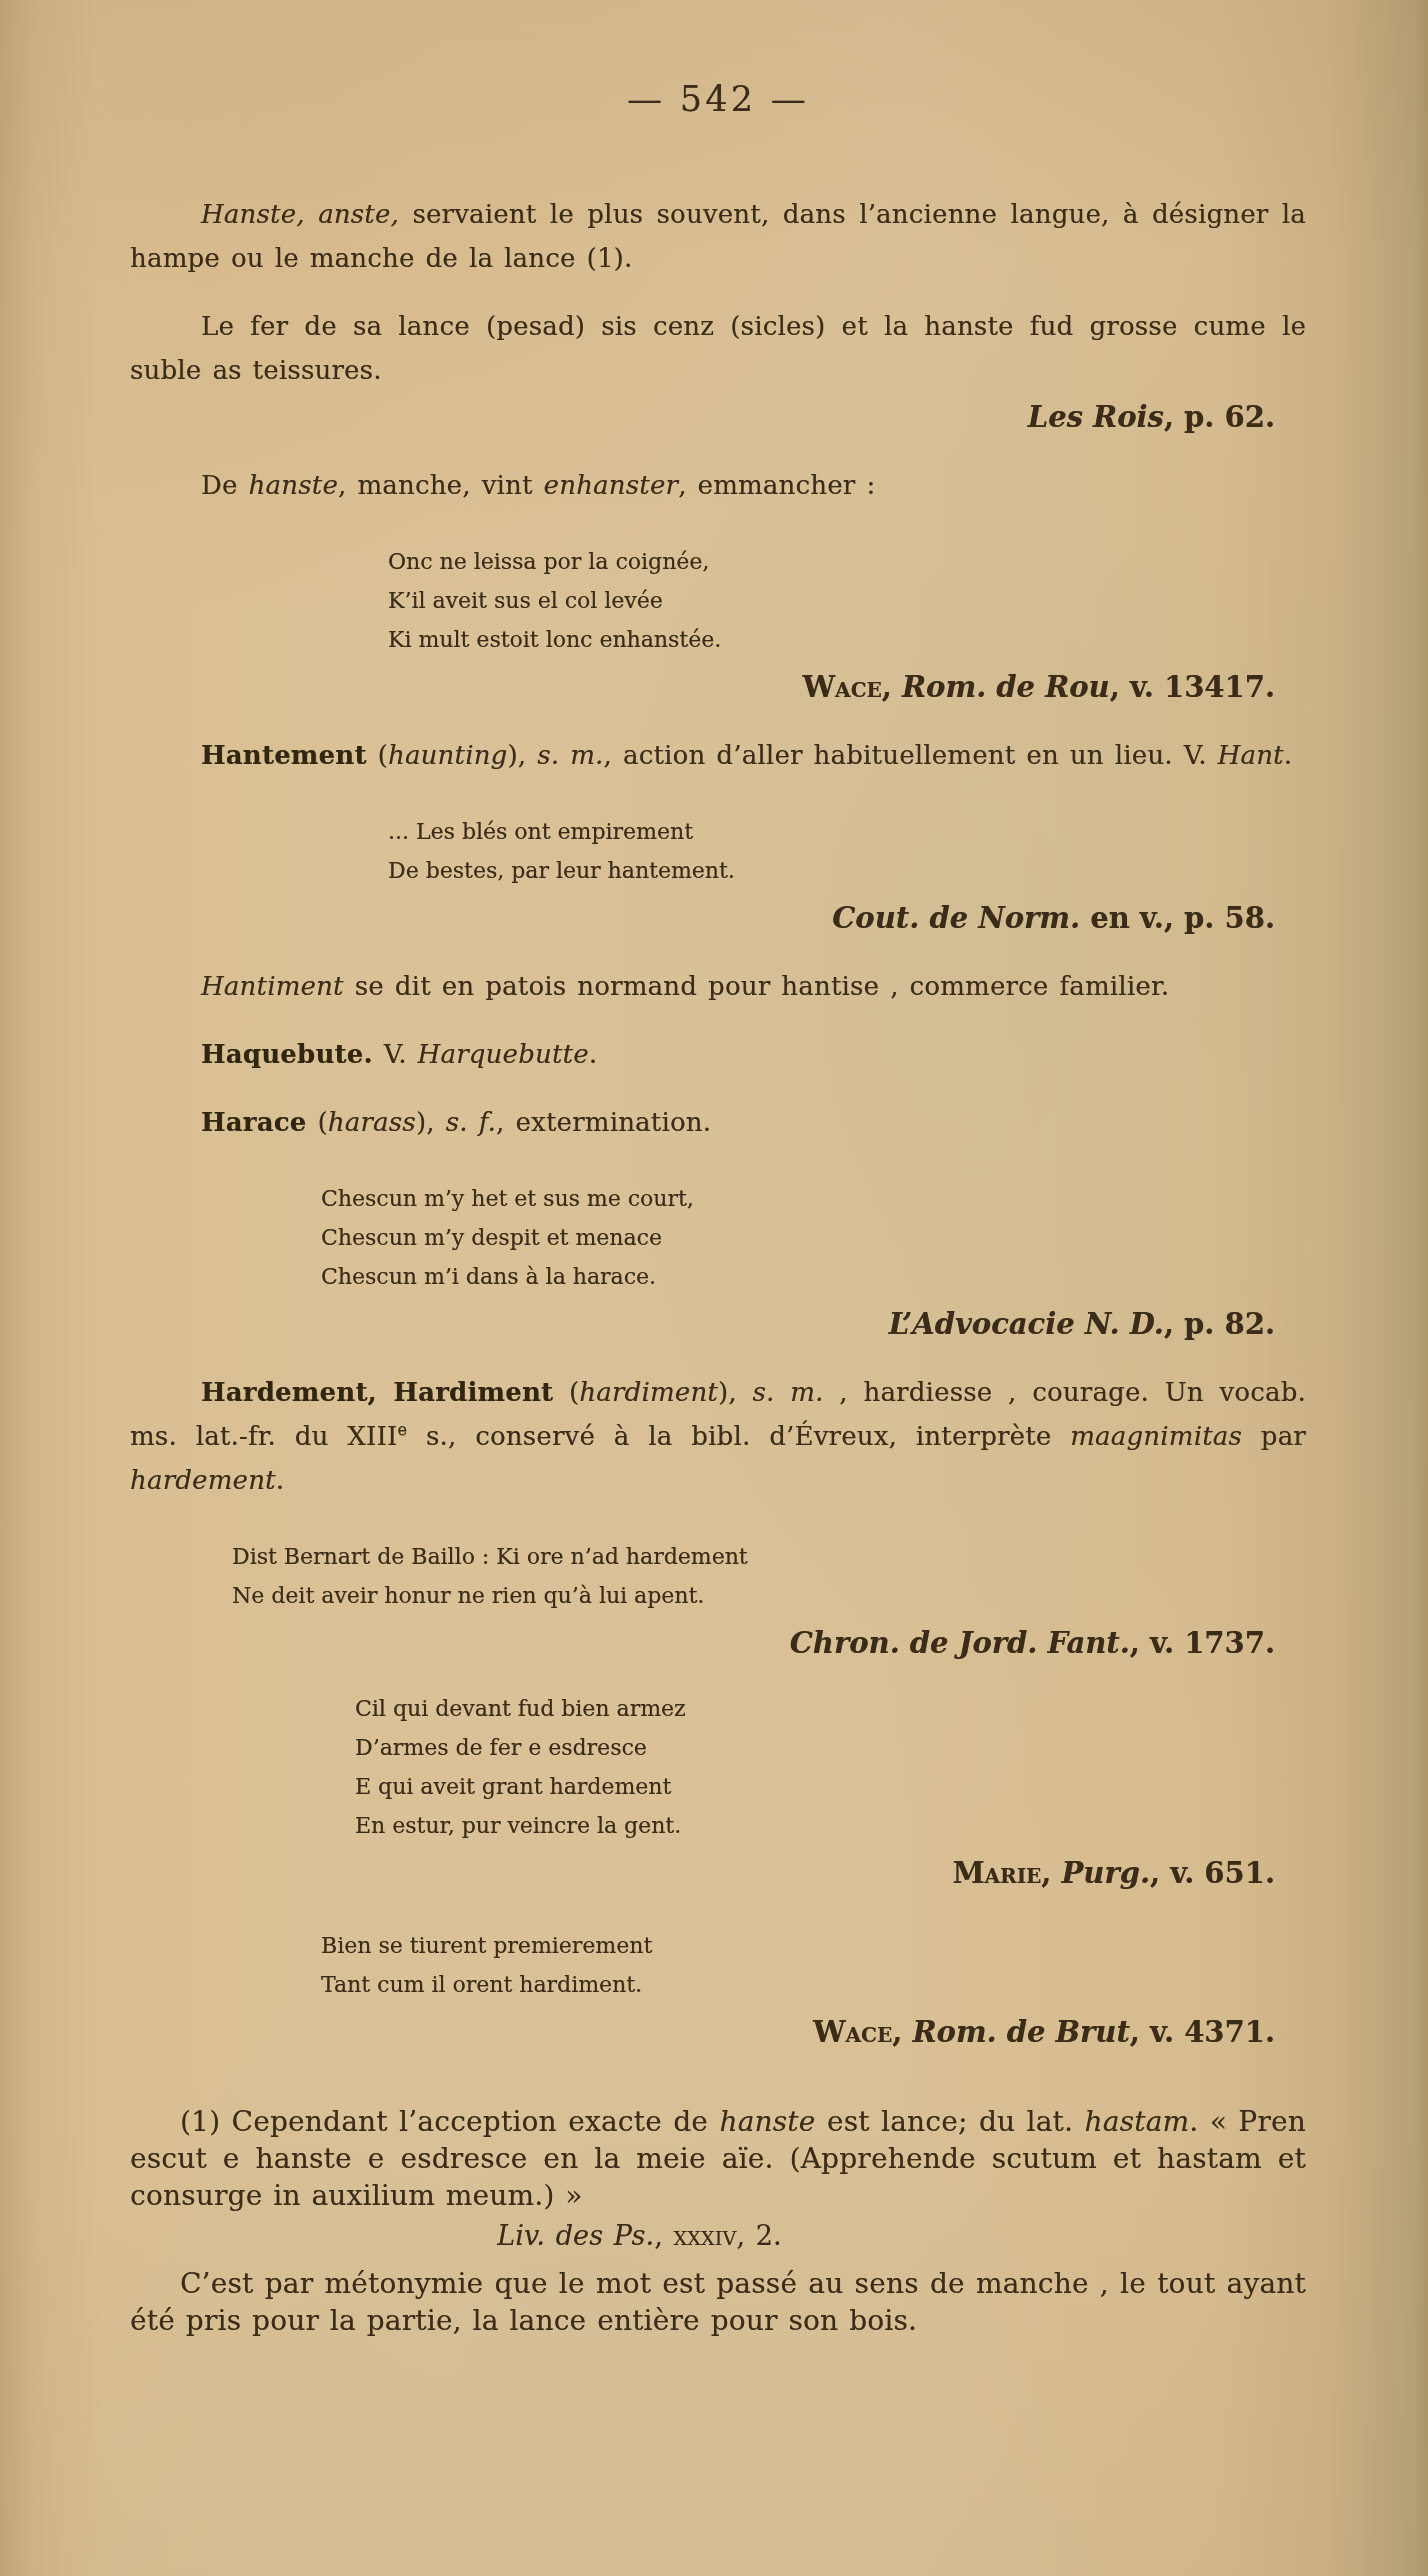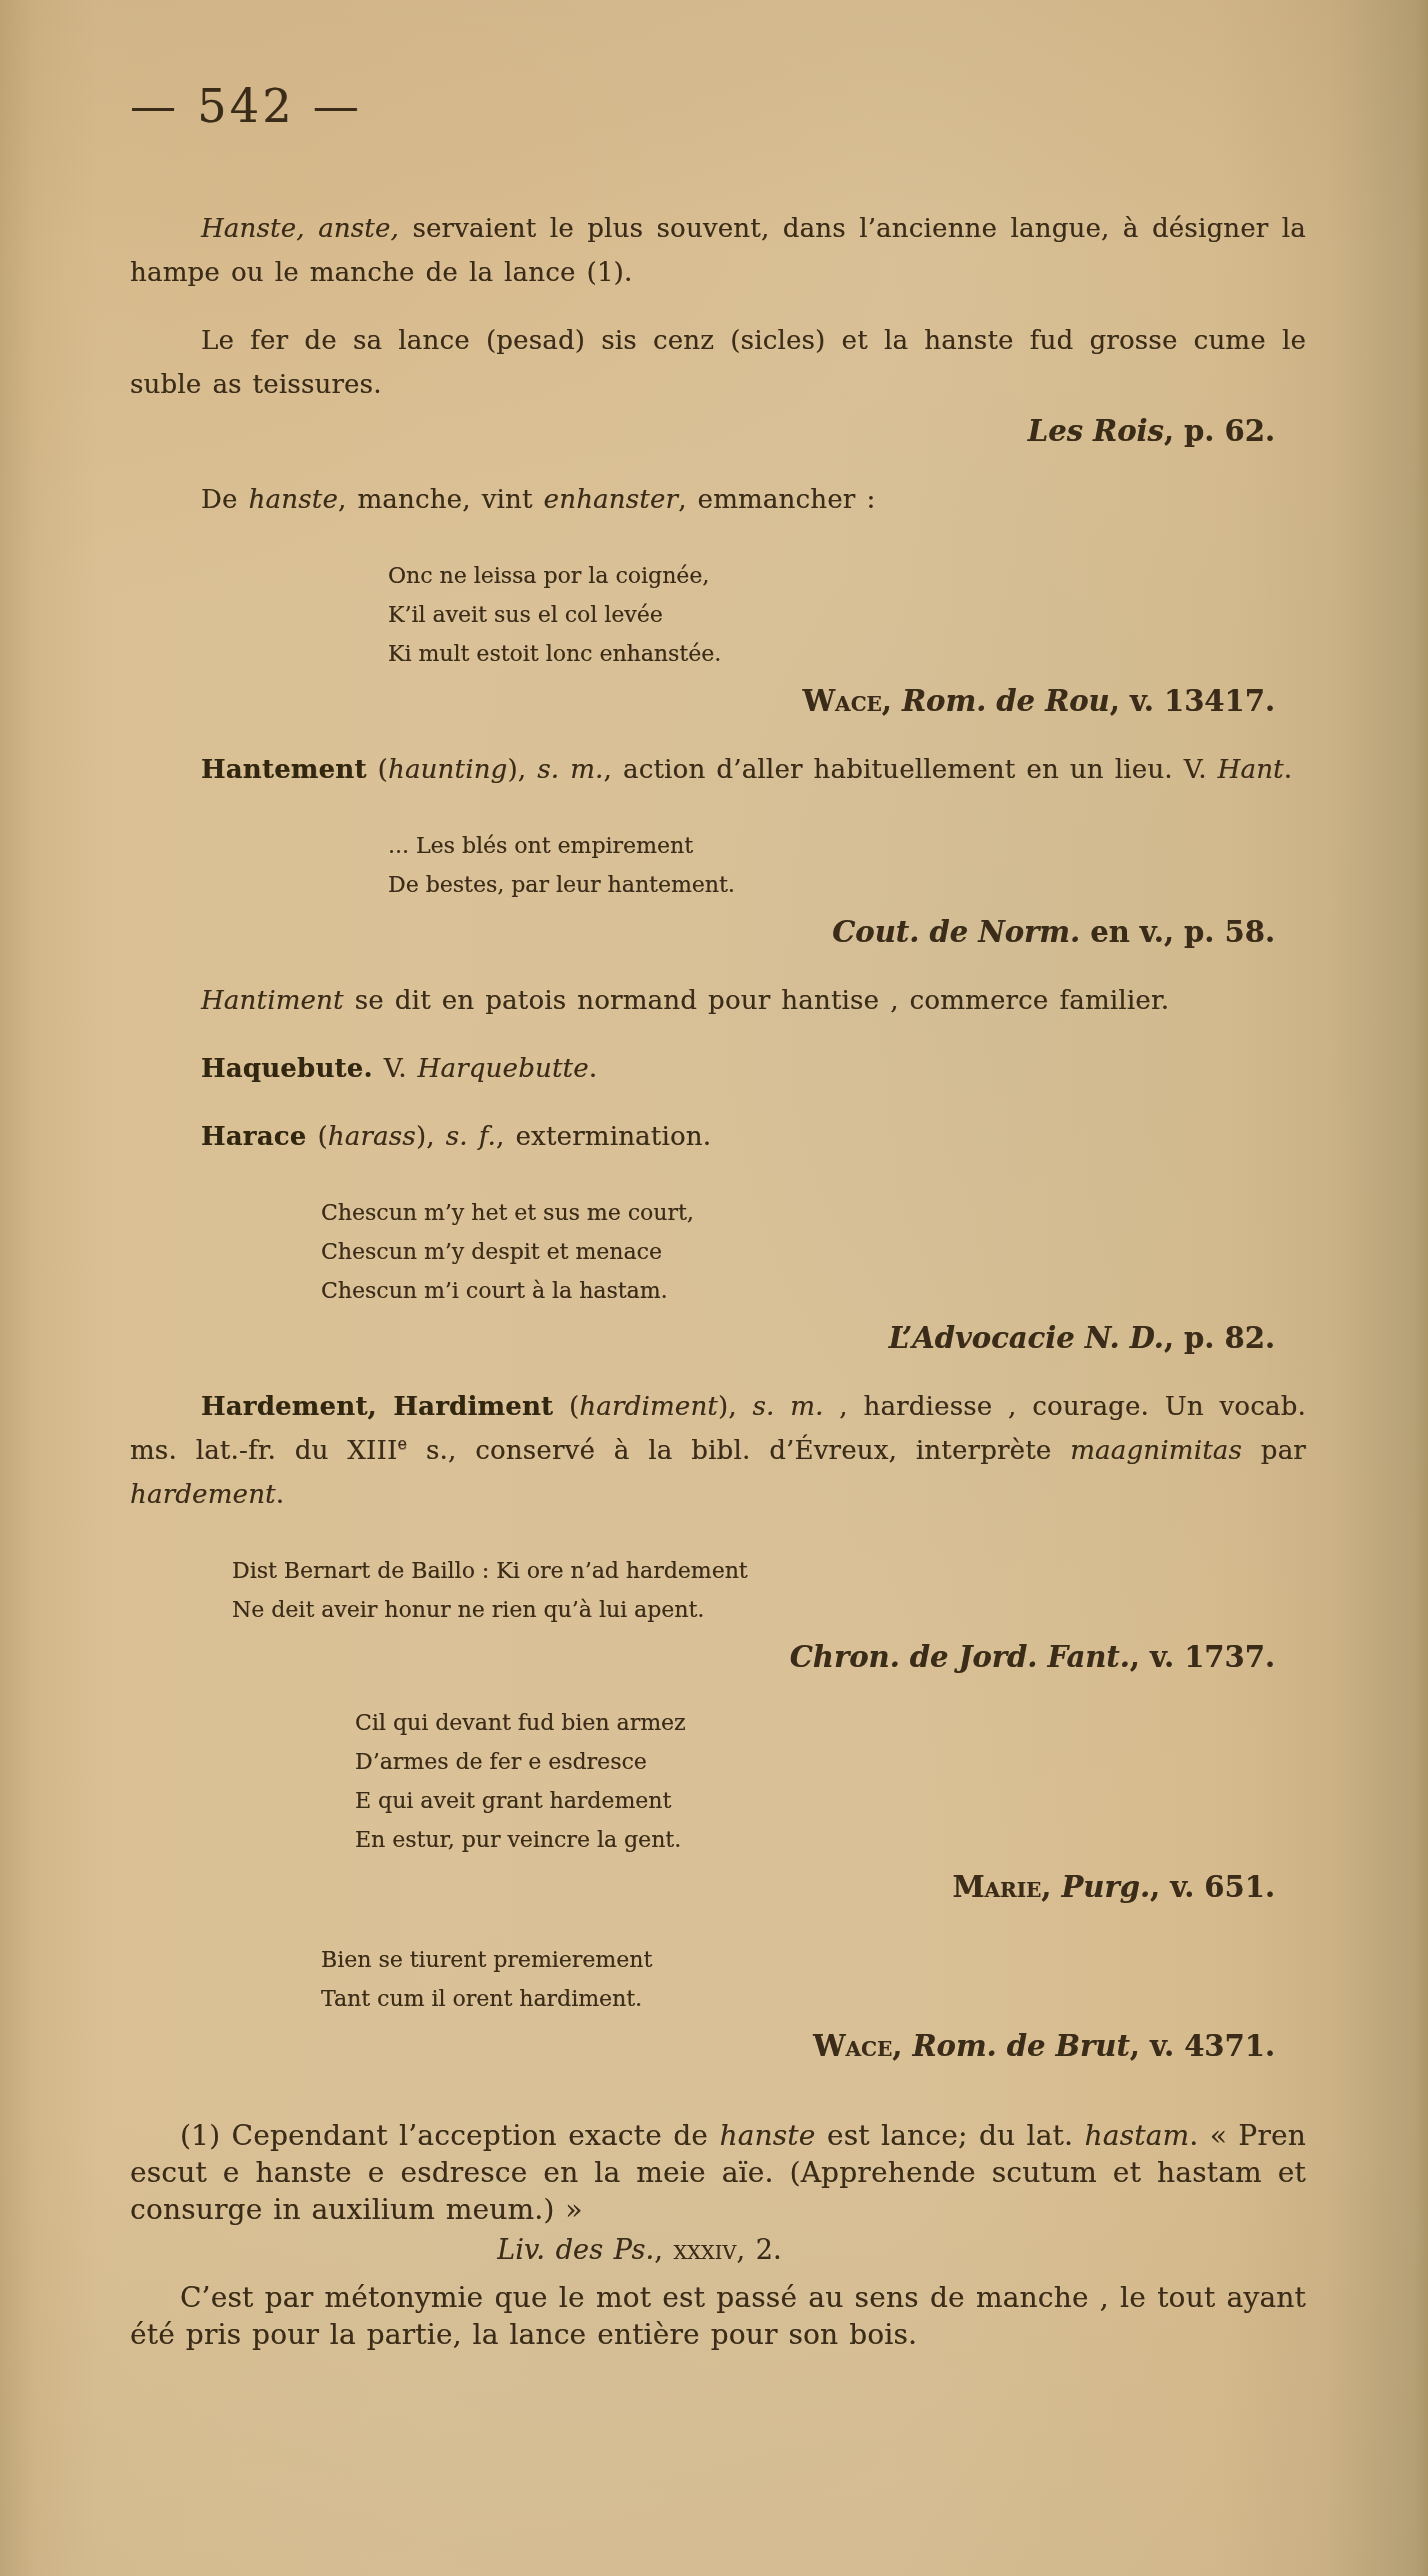--- a/index.html
+++ b/index.html
@@ -21,21 +21,22 @@
       radial-gradient(660px 495px at 40% 88%, rgba(170,180,160,0.08), rgba(170,180,160,0) 70%),
       linear-gradient(90deg, #c2a87b 0%, #d2b78a 2.5%, #d9bf93 7%, #dbc197 30%, #dac096 62%, #d6bb8e 85%, #cdb286 93%, #b7a176 99%, #ab9566 100%);
   }
   .textblock{
     position:absolute;
     left:130px;
     top:79px;
     width:1176px;
   }
   .pagehead{
-    font-size:46px;
+    text-align:center;
+    font-size:35px;
     letter-spacing:3.3px;
     margin:0 0 73px 0;
     text-shadow:0.3px 0.4px 0.6px rgba(58,44,24,0.5);
   }
   .para{
     font-size:26px;
     line-height:44px;
     text-align:justify;
     letter-spacing:0.2px;
     word-spacing:2.5px;
@@ -123,21 +124,21 @@
 
     <p class="para indent"><span class="i">Hantiment</span><span> se dit en patois normand pour hantise , commerce familier.</span></p>
 
     <p class="para indent"><span class="b">Haquebute.</span><span> V. </span><span class="i">Harquebutte</span><span>.</span></p>
 
     <p class="para indent"><span class="b">Harace</span><span> (</span><span class="i">harass</span><span>), </span><span class="i">s. f.</span><span>, extermination.</span></p>
 
     <div class="verse v-chescun">
       <div class="vline">Chescun m’y het et sus me court,</div>
       <div class="vline">Chescun m’y despit et menace</div>
-      <div class="vline">Chescun m’i court à la hastam.</div>
+      <div class="vline">Chescun m’i dans à la harace.</div>
     </div>
 
     <div class="cite"><span class="i">L’Advocacie N. D.</span><span>, p. 82.</span></div>
 
     <p class="para indent"><span class="b">Hardement, Hardiment</span><span> (</span><span class="i">hardiment</span><span>), </span><span class="i">s. m.</span><span> , hardiesse , courage. Un vocab. ms. lat.-fr. du XIII</span><span class="sup">e</span><span> s., conservé à la bibl. d’Évreux, interprète </span><span class="i">maagnimitas</span><span> par </span><span class="i">hardement</span><span>.</span></p>
 
     <div class="verse v-dist">
       <div class="vline">Dist Bernart de Baillo : Ki ore n’ad hardement</div>
       <div class="vline">Ne deit aveir honur ne rien qu’à lui apent.</div>
     </div>

